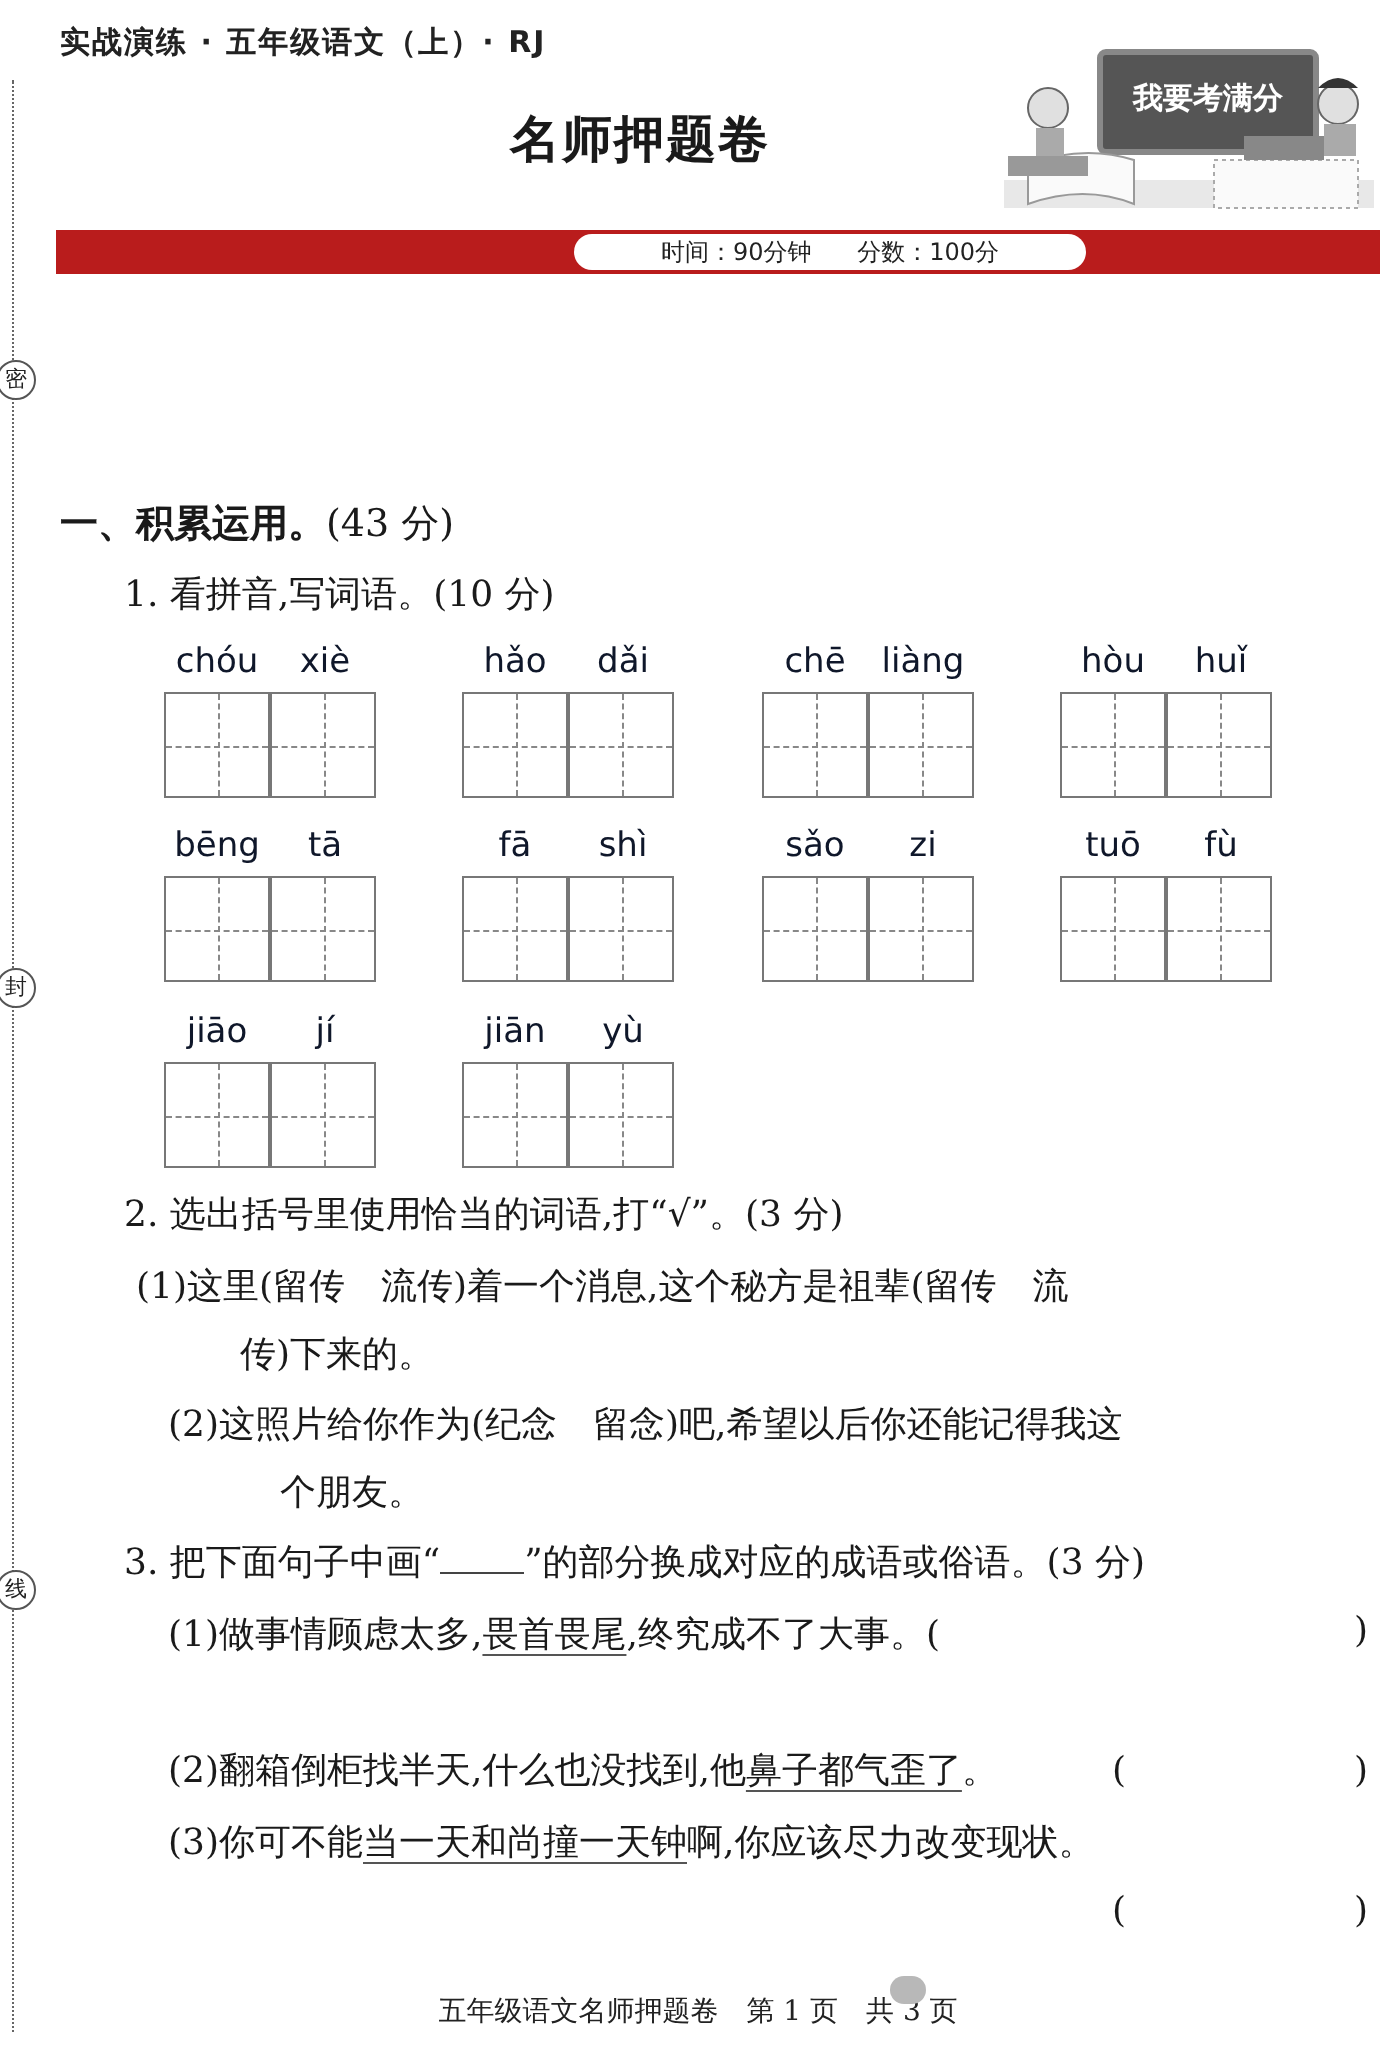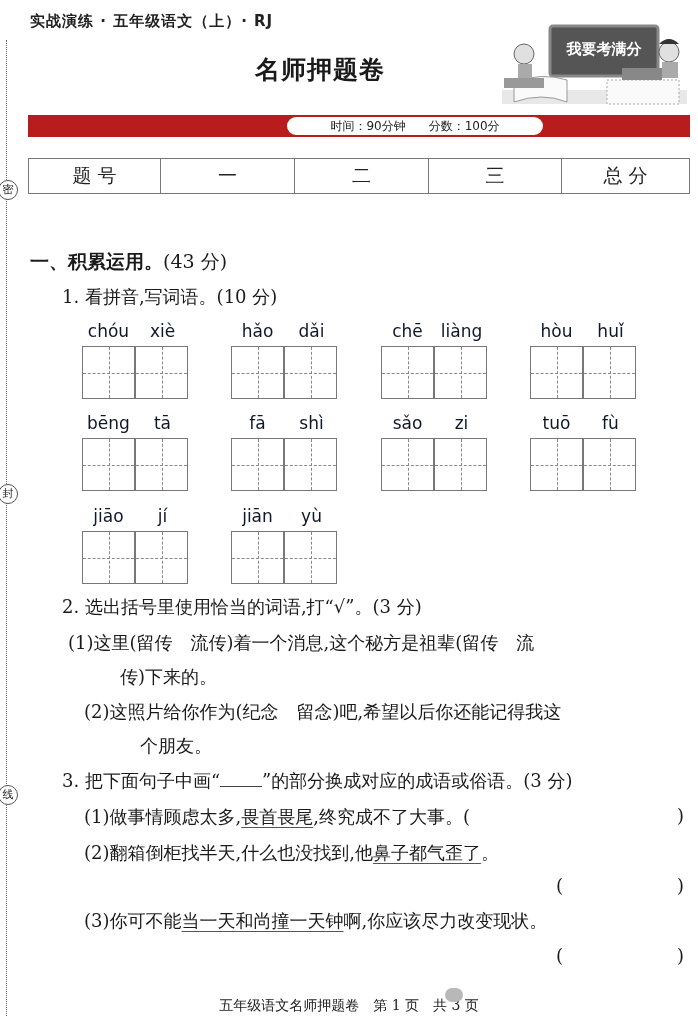--- a/index.html
+++ b/index.html
@@ -98,27 +98,20 @@
   </svg>
   <div class="abs" style="left:58px;top:18px;width:108px;text-align:center;color:#fff;font-size:15px;font-weight:bold;font-family:'DejaVu Sans',sans-serif;">我要考满分</div>
 </div>
 
 <div class="abs banner">
   <div class="banner-pill">时间：90分钟      分数：100分</div>
 </div>
 
 <table class="abs score-table">
   <tbody>
-      <tr>
-    <td style="width:131px">题 号</td>
-    <td style="width:133px">一</td>
-    <td style="width:133px">二</td>
-    <td style="width:132px">三</td>
-    <td>总 分</td>
-  </tr>
 </tbody>
   </table>
 
 <div class="abs sec-heading">
   <span>一、积累运用。</span><span class="pts">(43 分)</span>
 </div>
 
 <div class="abs q-line" style="left:62px;top:285px;">1. 看拼音,写词语。(10 分)</div>
 
 <div class="py-group" style="left:82px;top:346px;">
@@ -209,21 +202,21 @@
 <div class="abs q-line" style="left:120px;top:665px;">传)下来的。</div>
 <div class="abs q-line" style="left:84px;top:700px;">(2)这照片给你作为(纪念　留念)吧,希望以后你还能记得我这</div>
 <div class="abs q-line" style="left:120px;top:734px;margin-left:20px;">个朋友。</div>
 
 <div class="abs q-line" style="left:62px;top:769px;"><span>3. 把下面句子中画“</span><span style="display:inline-block;width:42px;border-bottom:1px solid #444;height:14px;"></span><span>”的部分换成对应的成语或俗语。(3 分)</span></div>
 
 <div class="abs q-line" style="left:84px;top:805px;"><span>(1)做事情顾虑太多,</span><span class="ul">畏首畏尾</span><span>,终究成不了大事。(</span></div>
 <div class="abs q-line" style="left:677px;top:805px;">)</div>
 <div class="abs" style="left:580px;top:803px;width:90px;height:24px;"></div>
 
-<div class="abs q-line" style="left:84px;top:841px;"><span>(2)翻箱倒柜找半天,什么也没找到,他</span><span class="ul">鼻子都气歪了</span><span>。</span></div>
+<div class="abs q-line" style="left:84px;top:873px;"><span>(2)翻箱倒柜找半天,什么也没找到,他</span><span class="ul">鼻子都气歪了</span><span>。</span></div>
 <div class="abs q-line" style="left:556px;top:875px;">(</div>
 <div class="abs" style="left:572px;top:873px;width:100px;height:24px;"></div>
 <div class="abs q-line" style="left:677px;top:875px;">)</div>
 
 <div class="abs q-line" style="left:84px;top:909px;"><span>(3)你可不能</span><span class="ul">当一天和尚撞一天钟</span><span>啊,你应该尽力改变现状。</span></div>
 <div class="abs q-line" style="left:556px;top:945px;">(</div>
 <div class="abs" style="left:572px;top:943px;width:100px;height:24px;"></div>
 <div class="abs q-line" style="left:677px;top:945px;">)</div>
 
 <div class="abs footer">五年级语文名师押题卷　第 1 页　共 3 页</div>

